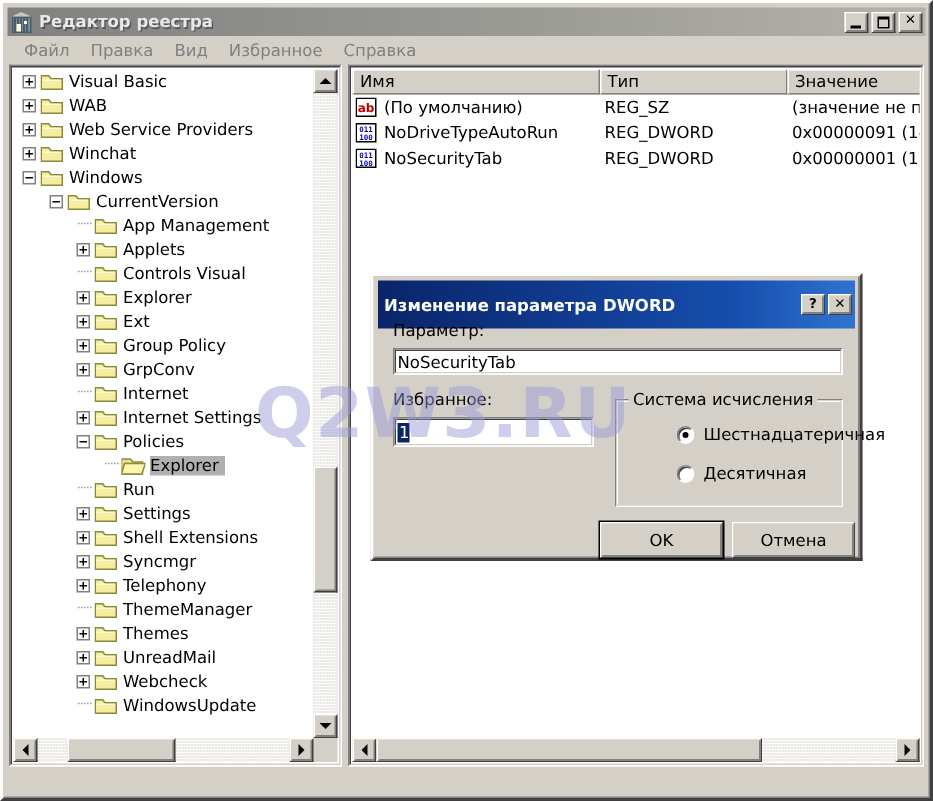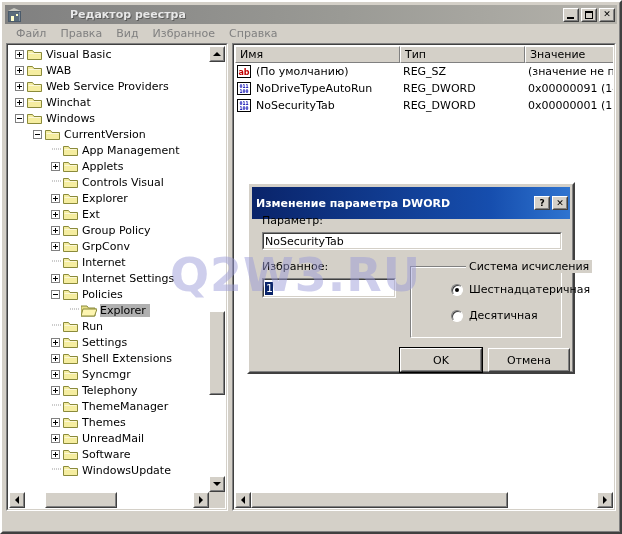--- a/index.html
+++ b/index.html
@@ -34,21 +34,20 @@
   }
 
   
   .titlebar {
     position: absolute;
     left: 3px; top: 3px;
     width: 612px; height: 19px;
     background: linear-gradient(to right, #808080 0%, #9a9a95 55%, #b4b2ab 100%);
     display: flex; align-items: center;
     padding: 0 2px 0 2px;
-    gap: 44px;
   }
   .title-icon {
     width: 16px; height: 16px;
     margin-right: 3px;
     flex: none;
     position: relative;
   }
   .title-text {
     color: #e8e8e8;
     font-size: 11px;
@@ -388,21 +387,20 @@
   }
   .group-caption {
     position: absolute;
     top: -7px; left: 8px;
     background: #d4d0c8;
     padding: 0 3px;
     font-size: 11px;
     color: #000;
     white-space: nowrap;
     z-index: 3;
-    margin-left: 47px;
   }
   .radio-row {
     position: absolute;
     display: flex; align-items: center;
     font-size: 11px; color: #000;
     white-space: nowrap;
     z-index: 3;
     margin-left: 28px;
   }
   .radio {
@@ -792,21 +790,21 @@
           </div>
           <div class="tree-row">
             <span class="indent" style="width: 42px;"></span>
             <span class="expander plus"></span>
             <span class="folder">
               <svg width="16" height="13" viewBox="0 0 16 13">
                 <path d="M0.5 2.5 L5.5 2.5 L7 4.5 L14.5 4.5 L14.5 11.5 L0.5 11.5 Z" fill="#f5eda0" stroke="#8a8a3a" stroke-width="1"></path>
                 <path d="M1.5 5.5 L13.5 5.5" stroke="#ffffff" stroke-width="1" opacity=".6"></path>
               </svg>
             </span>
-            <span class="tree-label">Software</span>
+            <span class="tree-label">Webcheck</span>
           </div>
           <div class="tree-row">
             <span class="indent" style="width: 42px;"></span>
             <span class="expander-spacer"><svg width="12" height="16">
                 <path d="M1 8 h9" stroke="#999" stroke-width="1" stroke-dasharray="1 1"></path>
               </svg></span>
             <span class="folder">
               <svg width="16" height="13" viewBox="0 0 16 13">
                 <path d="M0.5 2.5 L5.5 2.5 L7 4.5 L14.5 4.5 L14.5 11.5 L0.5 11.5 Z" fill="#f5eda0" stroke="#8a8a3a" stroke-width="1"></path>
                 <path d="M1.5 5.5 L13.5 5.5" stroke="#ffffff" stroke-width="1" opacity=".6"></path>

